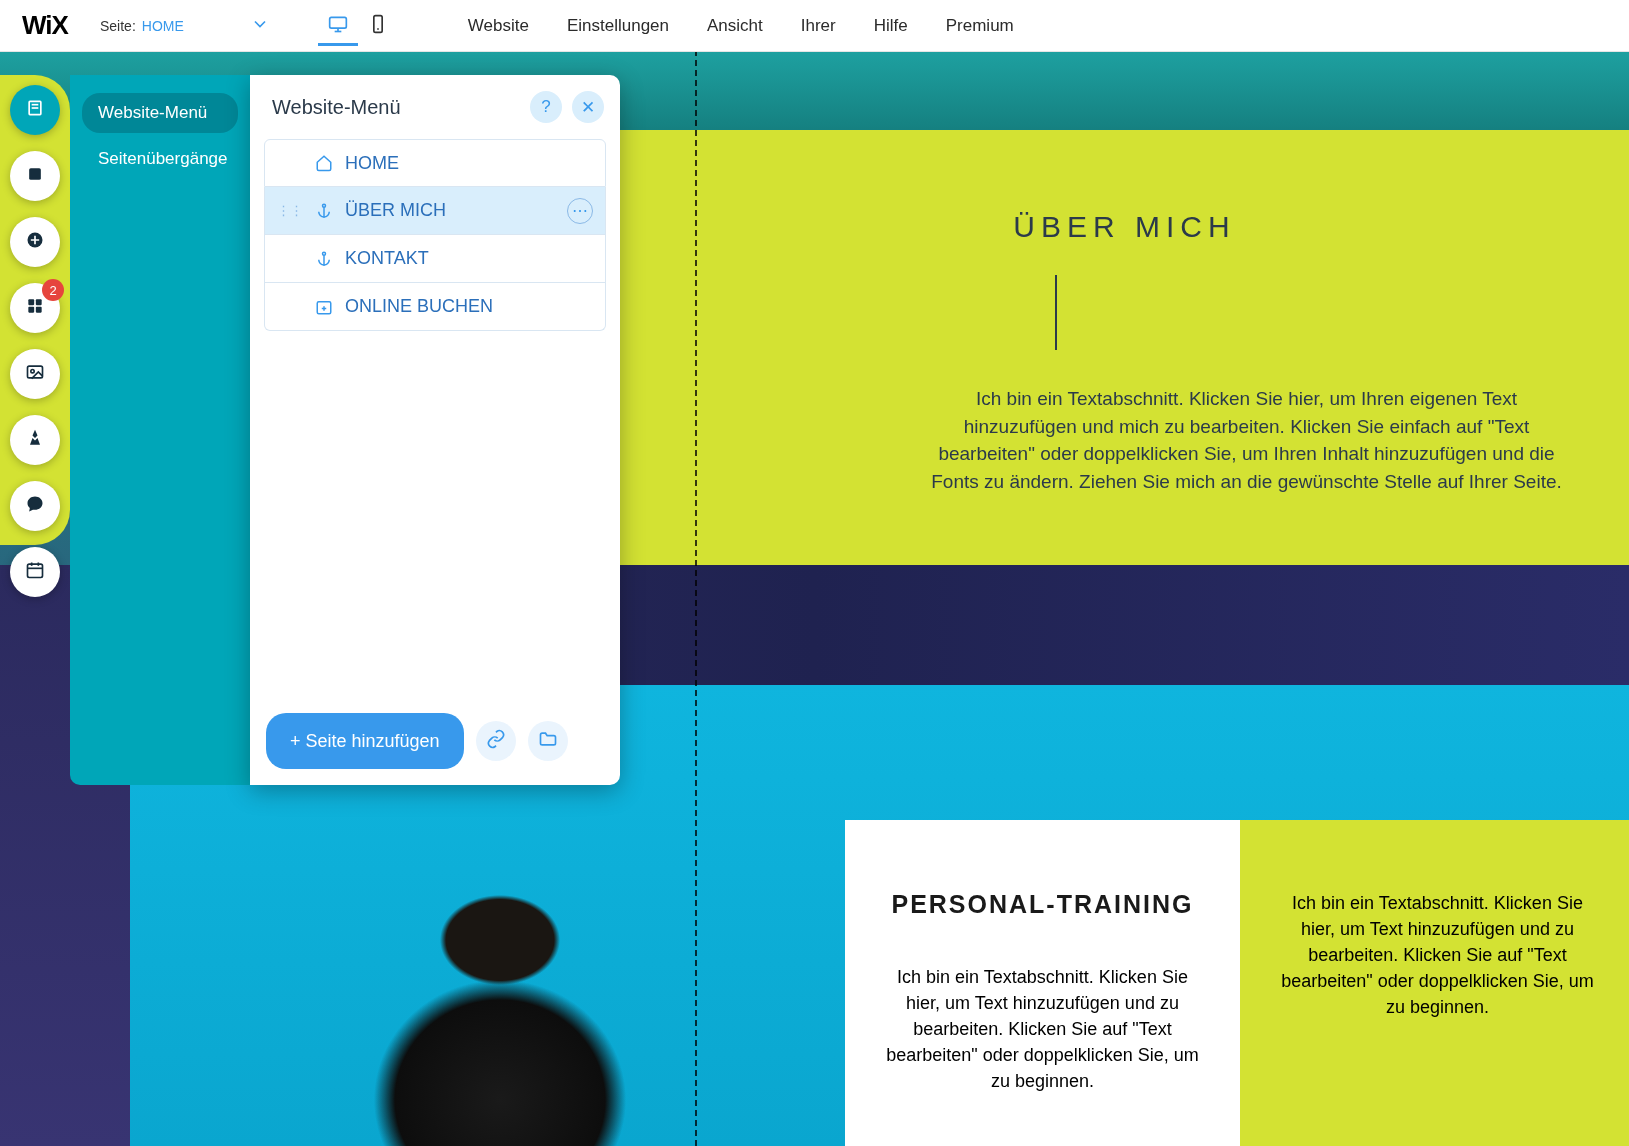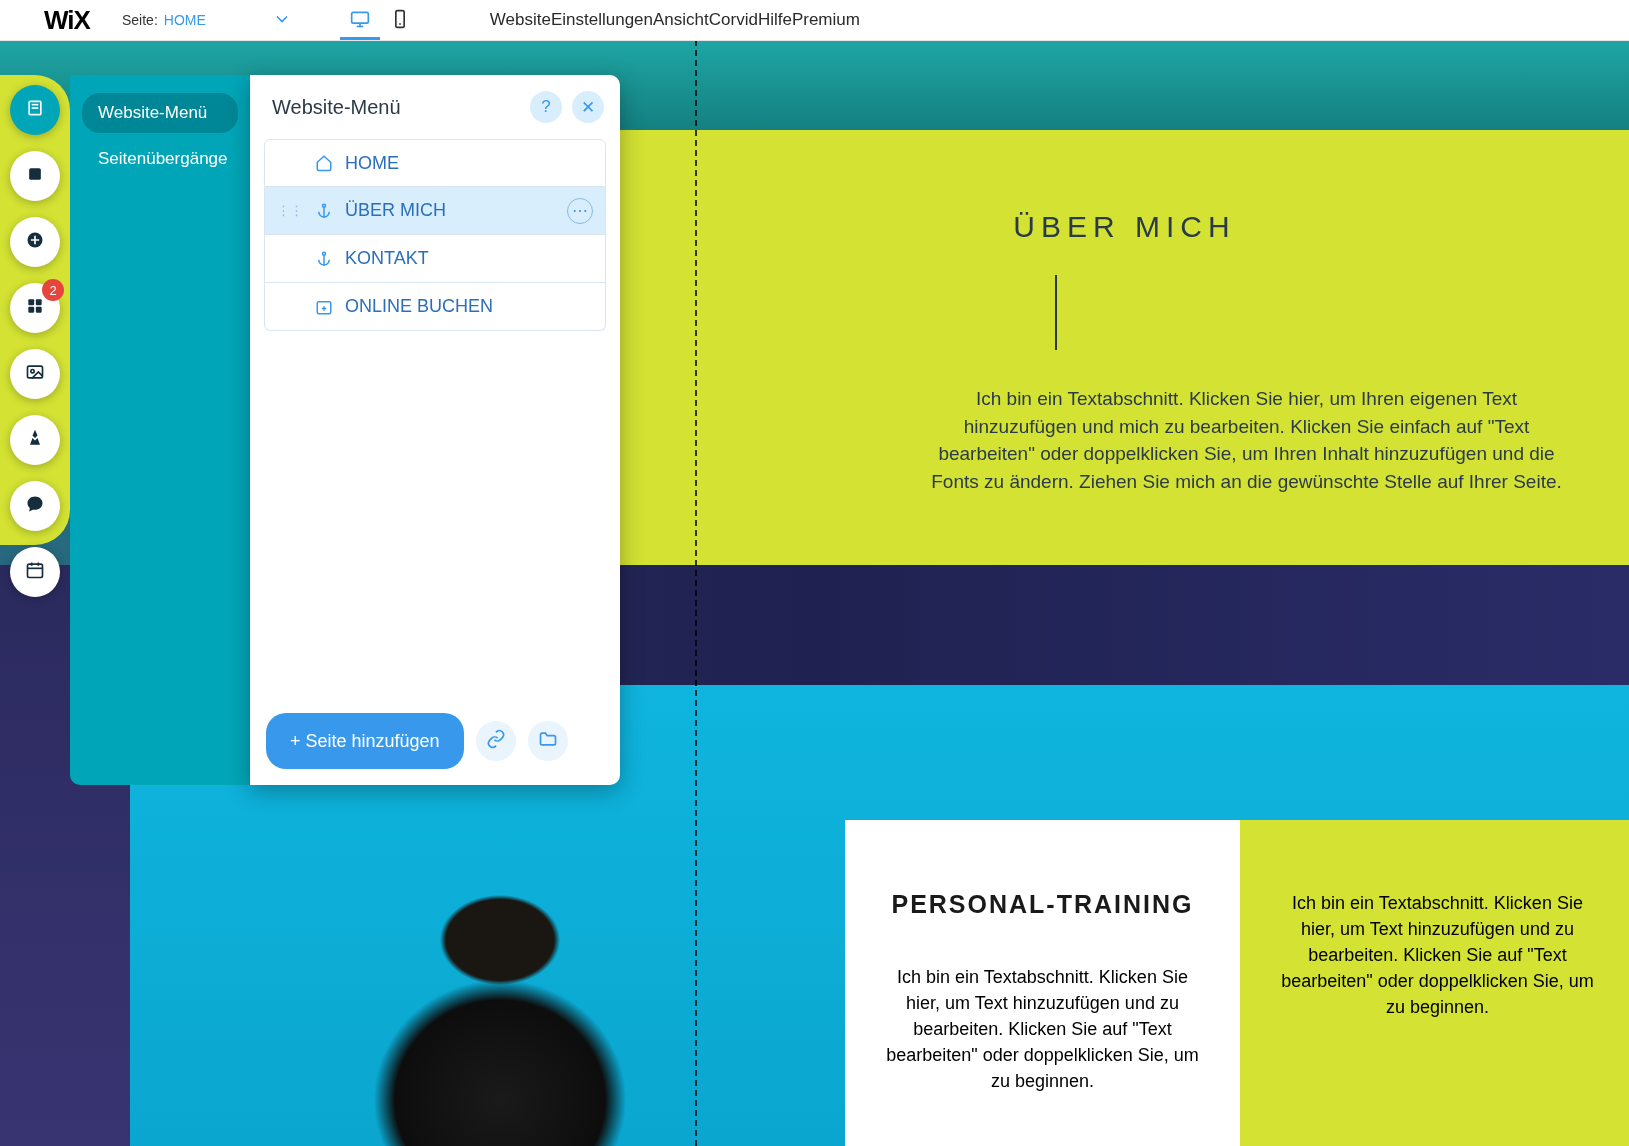--- a/index.html
+++ b/index.html
@@ -1,27 +1,27 @@
 <!DOCTYPE html>
 <html><head>
 <meta charset="utf-8">
 <style>
 * { margin: 0; padding: 0; box-sizing: border-box; font-family: -apple-system, BlinkMacSystemFont, "Segoe UI", Helvetica, Arial, sans-serif; }
 body { width: 1629px; height: 1146px; overflow: hidden; background: #3a3560; position: relative; }
 
 
-.topbar { position: absolute; top: 0; left: 0; right: 0; height: 41px; background: #fff; display: flex; align-items: center; border-bottom: 1px solid #e5e5e5; z-index: 100; padding-left: 22px; }
+.topbar { position: absolute; top: 0; left: 0; right: 0; height: 52px; background: #fff; display: flex; align-items: center; border-bottom: 1px solid #e5e5e5; z-index: 100; }
 .logo { width: 90px; display: flex; align-items: center; justify-content: center; font-weight: 900; font-size: 26px; letter-spacing: -1px; color: #000; }
 .page-selector { display: flex; align-items: center; padding: 0 18px 0 10px; font-size: 14px; color: #333; gap: 6px; }
 .page-selector .link { color: #3899ec; }
 .chev-wrap { margin-left: 60px; color: #3899ec; }
 .device-toggles { display: flex; align-items: center; gap: 0; margin-left: 30px; }
 .device-btn { width: 40px; height: 40px; display: flex; align-items: center; justify-content: center; color: #333; border-bottom: 3px solid transparent; }
 .device-btn.active { color: #3899ec; border-bottom-color: #3899ec; }
-.top-menu { display: flex; margin-left: 70px; text-align: right; }
+.top-menu { display: flex; gap: 38px; margin-left: 70px; text-align: right; }
 .top-menu-item { font-size: 17px; color: #2b2b2b; cursor: pointer; }
 
 
 .canvas { position: absolute; top: 40px; left: 0; right: 0; bottom: 0; background: linear-gradient(180deg, #1a8f8f 0%, #1a8f8f 8%, #3b3266 100%); overflow: hidden; }
 .teal-band { position: absolute; top: 0; left: 0; right: 0; height: 90px; background: linear-gradient(180deg, #1fa5a5, #158080); }
 .lime-block { position: absolute; top: 90px; left: 620px; right: 0; height: 435px; background: #d3e233; }
 .navy-strip { position: absolute; top: 525px; left: 0; right: 0; height: 120px; background: linear-gradient(90deg, #2b2a5e, #1f2250, #2a2c68); }
 .cyan-block { position: absolute; top: 645px; left: 130px; right: 0; bottom: 0; background: linear-gradient(180deg, #0fb5de, #0aa6cf); }
 .navy-left { position: absolute; top: 525px; left: 0; width: 130px; bottom: 0; background: linear-gradient(180deg, #2b2a5e, #383472); }
 
@@ -102,21 +102,21 @@
       <svg viewBox="0 0 24 24" fill="none" stroke="currentColor" stroke-width="2">
           <rect x="7" y="2" width="10" height="20" rx="2"></rect>
           <line x1="11" y1="18" x2="13" y2="18"></line>
         </svg>
     </div>
   </div>
   <div class="top-menu">
     <span class="top-menu-item">Website</span>
     <span class="top-menu-item">Einstellungen</span>
     <span class="top-menu-item">Ansicht</span>
-    <span class="top-menu-item">Corvid</span>
+    <span class="top-menu-item">Ihrer</span>
     <span class="top-menu-item">Hilfe</span>
     <span class="top-menu-item">Premium</span>
   </div>
 </div>
 
 <div class="canvas">
   <div class="teal-band"></div>
   <div class="lime-block"></div>
   <div class="navy-strip"></div>
   <div class="navy-left"></div>

